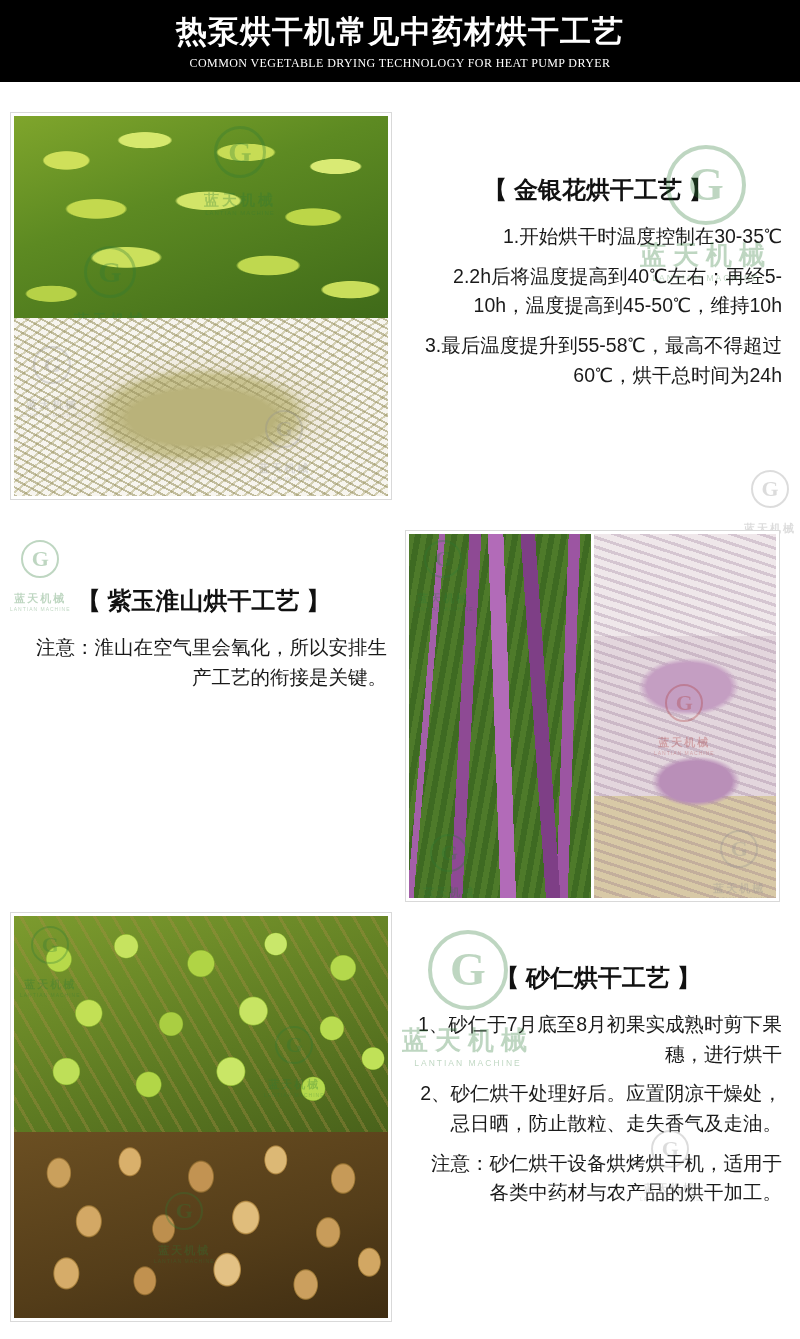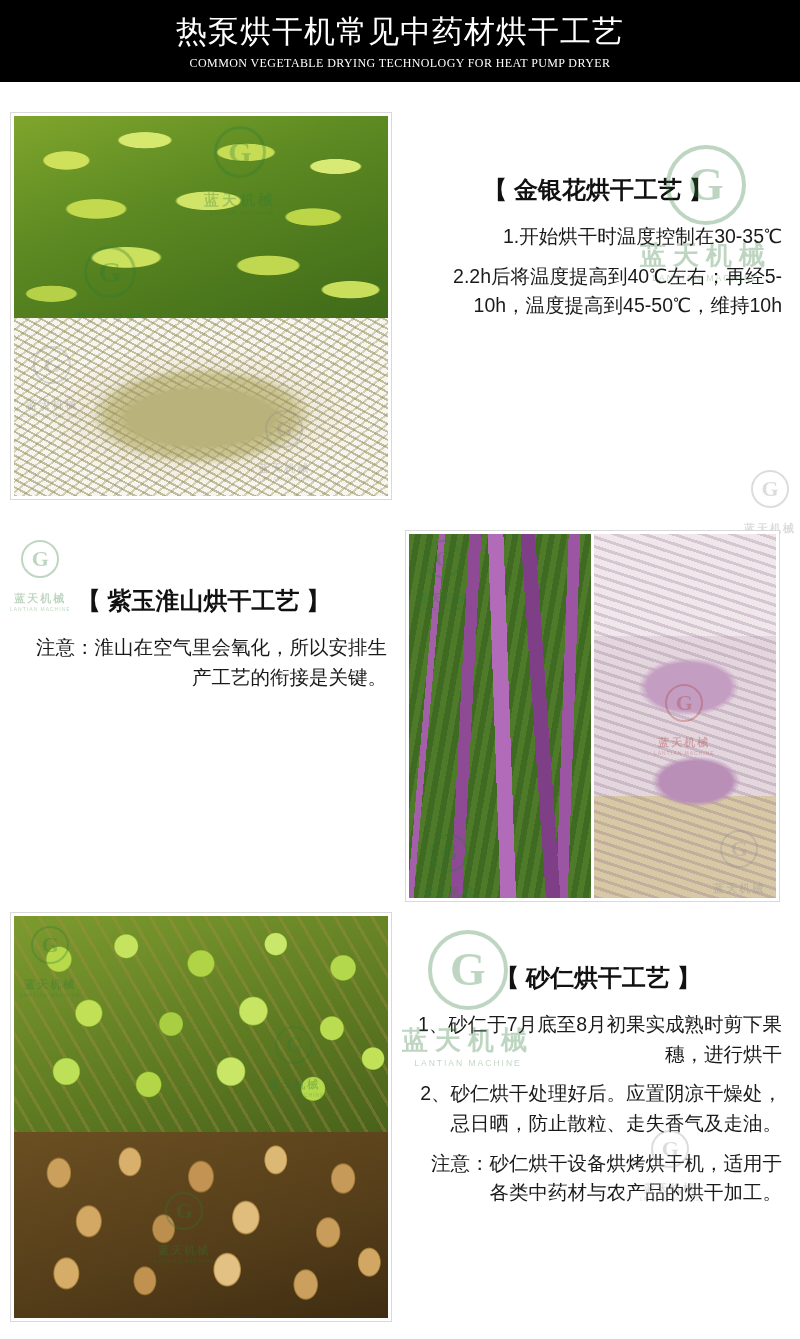--- a/index.html
+++ b/index.html
@@ -23,21 +23,21 @@
     display: flex;
     flex-direction: column;
     align-items: center;
     justify-content: center;
     box-sizing: border-box;
     padding-top: 4px;
   }
   .header-title {
     color: #ffffff;
     font-size: 31px;
-    font-weight: normal;
+    font-weight: bold;
     letter-spacing: 1px;
     line-height: 1.1;
   }
   .header-sub {
     color: #ffffff;
     font-family: "Liberation Serif", serif;
     font-size: 12px;
     letter-spacing: 0.4px;
     margin-top: 7px;
   }
@@ -254,20 +254,21 @@
         <div class="t1">蓝天机械</div>
         <div class="t2">LANTIAN MACHINE</div>
       </div>
     </div>
   </div>
 
   <div class="txt-block" style="width:398px; padding:62px 8px 0 22px;">
     <div class="blk-title centered">【 金银花烘干工艺 】</div>
     <div class="blk-line">1.开始烘干时温度控制在30-35℃</div>
     <div class="blk-line">2.2h后将温度提高到40℃左右；再经5-10h，温度提高到45-50℃，维持10h</div>
+    <div class="blk-line">3.最后温度提升到55-58℃，最高不得超过60℃，烘干总时间为24h</div>
   </div>
 </div>
 
 <div class="wm big" style="left:640px; top:145px;">
   <div class="g">G</div>
   <div class="t1">蓝天机械</div>
   <div class="t2">LANTIAN MACHINE</div>
 </div>
 <div class="wm sm gray" style="left:740px; top:470px;">
   <div class="g">G</div>

